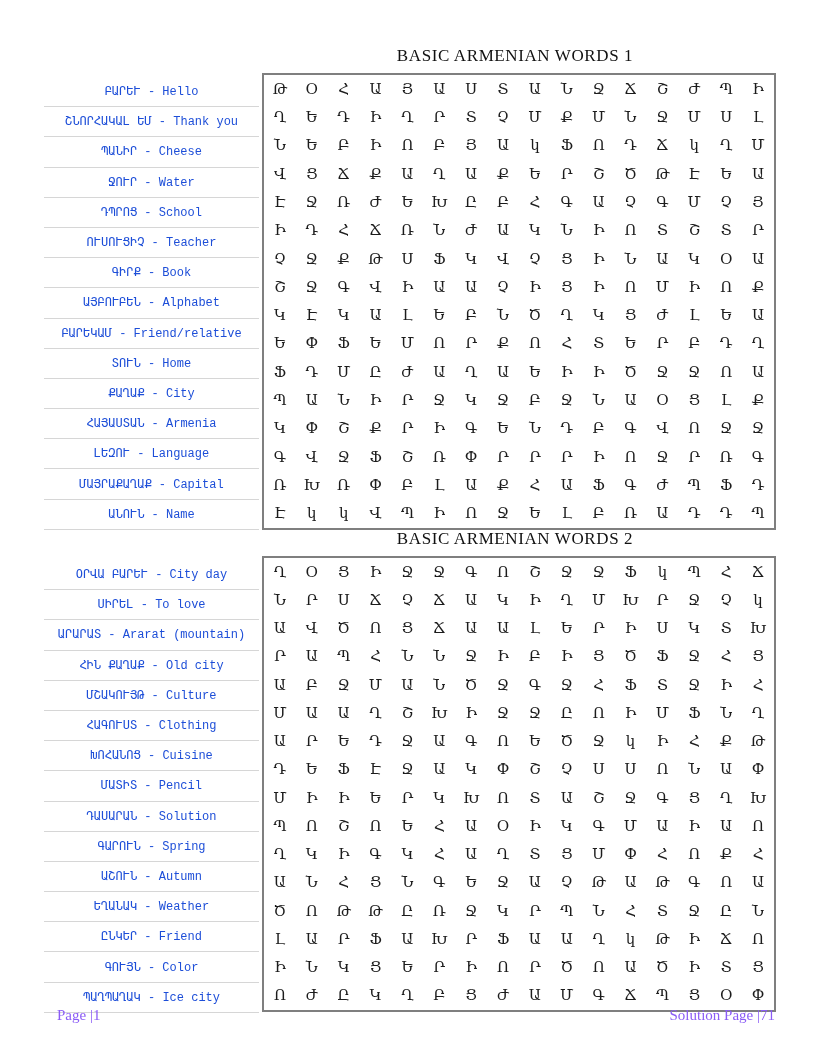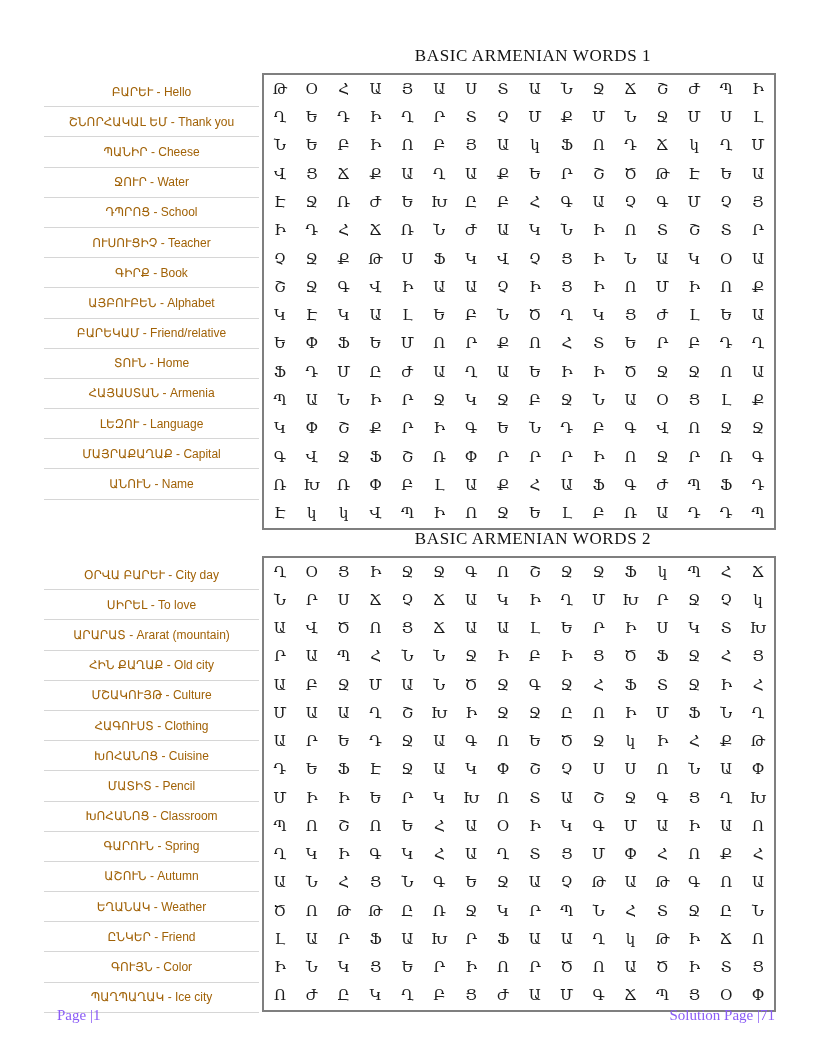--- a/index.html
+++ b/index.html
@@ -1,21 +1,21 @@
 <!DOCTYPE html>
 <html><head>
 <meta charset="utf-8">
 <style>
   html,body{margin:0;padding:0;background:#e8e8e8;}
   .page{
     position:relative;width:816px;height:1056px;margin:0 auto;background:#ffffff;
     font-family:"Liberation Serif", serif;color:#000;overflow:hidden;
   }
   .title{
-    position:absolute;left:276px;width:514px;text-align:center;
+    position:absolute;left:258px;width:514px;text-align:center;
     font-size:17px;letter-spacing:.6px;color:#111;
     font-family:"Liberation Serif", serif;
   }
   .title.p1{top:46px}
   .title.p2{top:529px}
   .grid{
     position:absolute;left:262px;width:510px;border:2px solid #7f7f7f;
     display:grid;grid-template-columns:repeat(16,1fr);grid-template-rows:repeat(16,1fr);
     background:#fff;
   }
@@ -25,22 +25,22 @@
     display:flex;align-items:center;justify-content:center;
     font-family:"DejaVu Serif","DejaVu Sans",sans-serif;
     font-size:15px;color:#1c1c1c;line-height:1;
   }
   .wordlist{position:absolute;left:44px;width:215px;}
   .wordlist.p1{top:77px}
   .wordlist.p2{top:560px}
   .worditem{
     height:29.2px;display:flex;align-items:center;justify-content:center;
     border-bottom:1px solid #d6d6d6;
-    font-family:Liberation Sans, sans-serif;
-    font-size:12px;color:#a16207;white-space:nowrap;
+    font-family:Liberation Mono, monospace;
+    font-size:12px;color:#1d4ed8;white-space:nowrap;
   }
   .footer{
     position:absolute;top:1007px;font-size:15px;color:#8b5cf6;
     font-family:"Liberation Serif", serif;
   }
   .footer.left{left:57px}
   .footer.right{right:41px;text-align:left}
 </style>
 </head>
 <body>
@@ -53,20 +53,21 @@
         <div class="worditem">ԲԱՐԵՒ - Hello</div>
         <div class="worditem">ՇՆՈՐՀԱԿԱԼ ԵՄ - Thank you</div>
         <div class="worditem">ՊԱՆԻՐ - Cheese</div>
         <div class="worditem">ՋՈՒՐ - Water</div>
         <div class="worditem">ԴՊՐՈՑ - School</div>
         <div class="worditem">ՈՒՍՈՒՑԻՉ - Teacher</div>
         <div class="worditem">ԳԻՐՔ - Book</div>
         <div class="worditem">ԱՅԲՈՒԲԵՆ - Alphabet</div>
         <div class="worditem">ԲԱՐԵԿԱՄ - Friend/relative</div>
         <div class="worditem">ՏՈՒՆ - Home</div>
+        <div class="worditem">ՔԱՂԱՔ - City</div>
         <div class="worditem">ՀԱՅԱՍՏԱՆ - Armenia</div>
         <div class="worditem">ԼԵԶՈՒ - Language</div>
         <div class="worditem">ՄԱՅՐԱՔԱՂԱՔ - Capital</div>
         <div class="worditem">ԱՆՈՒՆ - Name</div>
       </div>
     <div class="grid p1">
         <div class="cell">Թ</div>
         <div class="cell">Օ</div>
         <div class="cell">Հ</div>
         <div class="cell">Ա</div>
@@ -329,21 +330,21 @@
     <div class="title p2">BASIC ARMENIAN WORDS 2</div>
     <div class="wordlist p2">
         <div class="worditem">ՕՐՎԱ ԲԱՐԵՒ - City day</div>
         <div class="worditem">ՍԻՐԵԼ - To love</div>
         <div class="worditem">ԱՐԱՐԱՏ - Ararat (mountain)</div>
         <div class="worditem">ՀԻՆ ՔԱՂԱՔ - Old city</div>
         <div class="worditem">ՄՇԱԿՈՒՅԹ - Culture</div>
         <div class="worditem">ՀԱԳՈՒՍՏ - Clothing</div>
         <div class="worditem">ԽՈՀԱՆՈՑ - Cuisine</div>
         <div class="worditem">ՄԱՏԻՏ - Pencil</div>
-        <div class="worditem">ԽՈՀԱՆՈՑ - Classroom</div>
+        <div class="worditem">ԴԱՍԱՐԱՆ - Solution</div>
         <div class="worditem">ԳԱՐՈՒՆ - Spring</div>
         <div class="worditem">ԱՇՈՒՆ - Autumn</div>
         <div class="worditem">ԵՂԱՆԱԿ - Weather</div>
         <div class="worditem">ԸՆԿԵՐ - Friend</div>
         <div class="worditem">ԳՈՒՅՆ - Color</div>
         <div class="worditem">ՊԱՂՊԱՂԱԿ - Ice city</div>
       </div>
     <div class="grid p2">
         <div class="cell">Ղ</div>
         <div class="cell">Օ</div>

